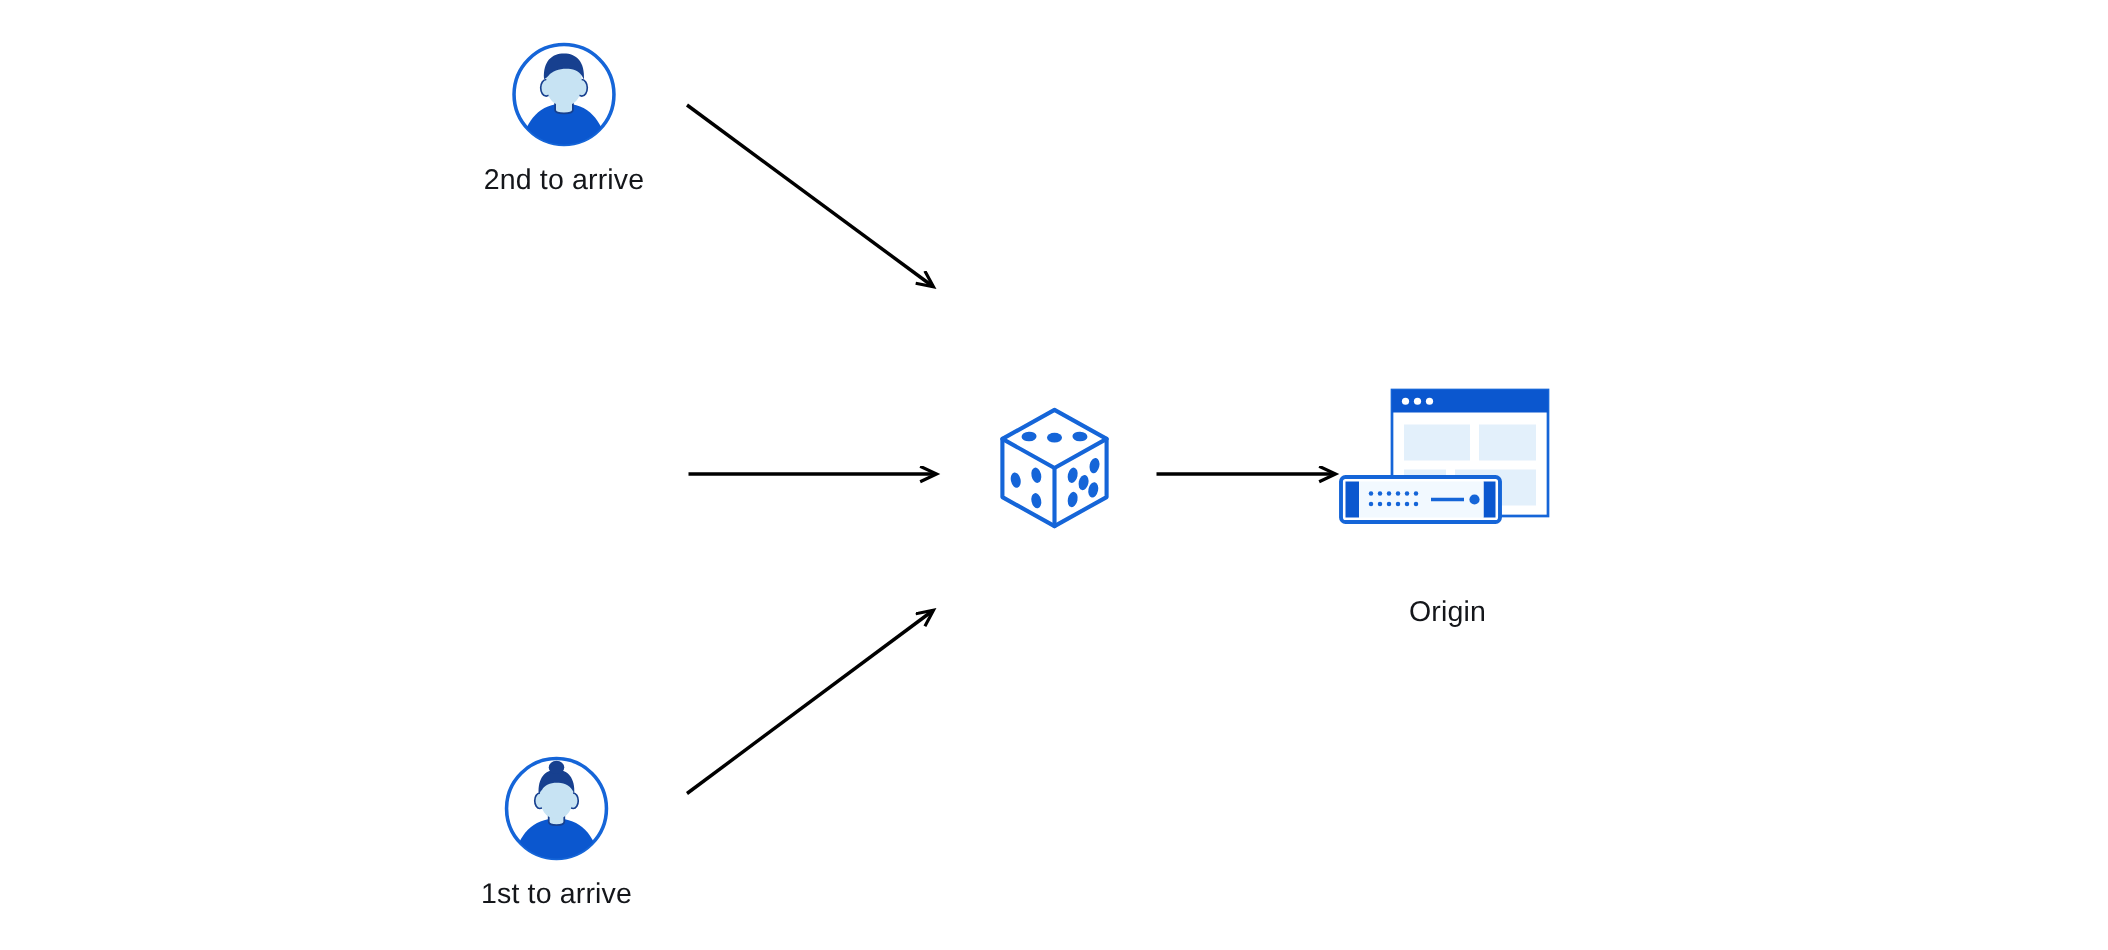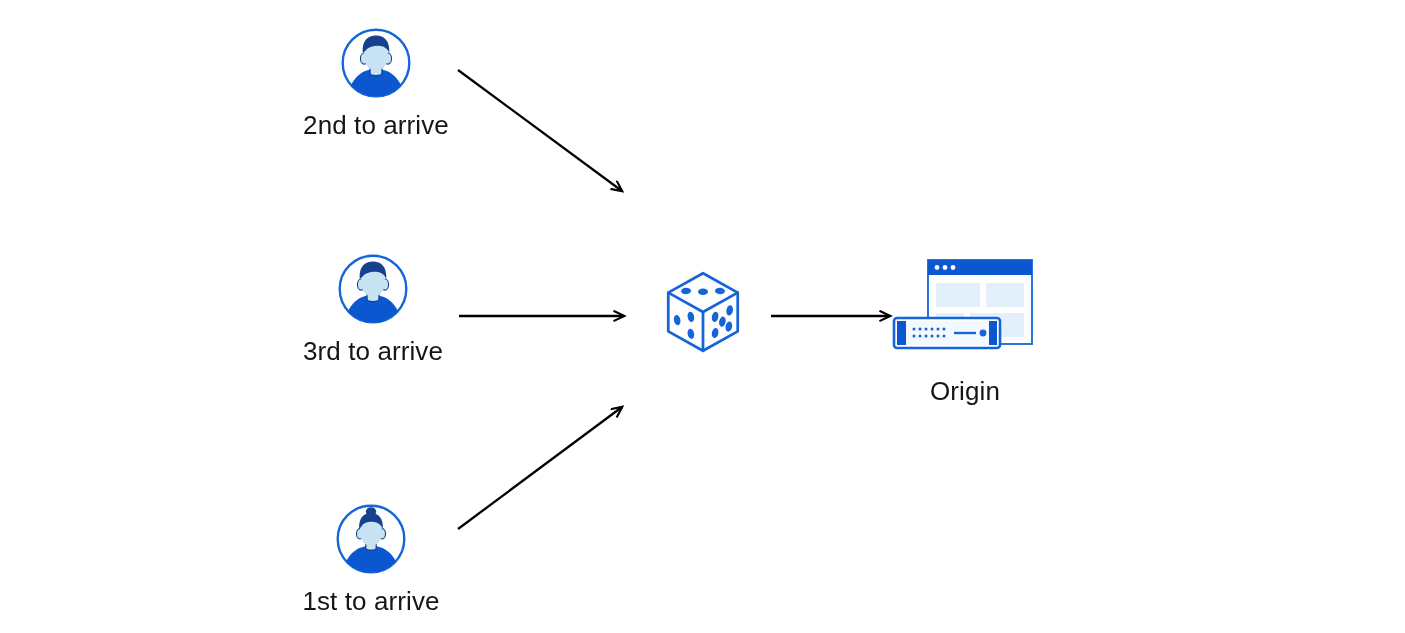--- a/index.html
+++ b/index.html
@@ -18,31 +18,31 @@
     overflow: hidden;
   }
   .node {
     position: absolute;
     display: flex;
     flex-direction: column;
     align-items: center;
   }
   .node-label {
     margin-top: 10px;
-    font-size: 26px;
+    font-size: 19px;
     color: #14161a;
     font-family: "Liberation Sans", sans-serif;
     white-space: nowrap;
     letter-spacing: 0.1px;
   }
   .avatar-node { width: 180px; }
   .avatar-icon { width: 74px; height: 74px; display: block; }
   .dice-node { width: 120px; }
   .dice-icon { width: 84px; height: 84px; display: block; }
-  .origin-node { width: 200px; }
+  .origin-node { width: 200px; gap: 22px; }
   .origin-icon { width: 150px; height: 108px; display: block; }
   .origin-label { margin-top: 12px; }
   .arrow-layer {
     position: absolute;
     left: 0; top: 0;
     width: 1405px;
     height: 633px;
     pointer-events: none;
   }
 </style>
@@ -80,39 +80,20 @@
         <path d="M42,49 L58,49 L58,64 C58,68 42,68 42,64 Z" fill="#c7e3f3" stroke="#17408f" stroke-width="1.6"></path>
         <ellipse cx="34" cy="44" rx="5" ry="7.5" fill="#c7e3f3" stroke="#17408f" stroke-width="1.5"></ellipse>
         <ellipse cx="66" cy="44" rx="5" ry="7.5" fill="#c7e3f3" stroke="#17408f" stroke-width="1.5"></ellipse>
         <path d="M34,38 C34,24 42,17 50,17 C58,17 66,24 66,38 C66,52 61,60 50,60 C39,60 34,52 34,38 Z" fill="#c7e3f3"></path>
         <path d="M32,36 C31,20 39,13 50,13 C61,13 69,20 68,37 C66,31 62,28 56,27 C48,26 40,28 36,33 C34,35 33,36 32,36 Z" fill="#17408f"></path>
       </g>
     </svg>
     <div class="node-label">2nd to arrive</div>
   </div>
 
-  <div class="node avatar-node" style="left:283px; top:252px;">
-    <svg class="avatar-icon" viewBox="0 0 100 100" xmlns="http://www.w3.org/2000/svg">
-      <defs>
-          <clipPath id="cp3">
-            <circle cx="50" cy="50" r="45"></circle>
-          </clipPath>
-        </defs>
-      <circle cx="50" cy="50" r="45" fill="#ffffff" stroke="#1565d8" stroke-width="3.2"></circle>
-      <g clip-path="url(#cp3)">
-        <path d="M50,58 C72,58 86,74 88,98 L12,98 C14,74 28,58 50,58 Z" fill="#0b57cf"></path>
-        <path d="M42,49 L58,49 L58,64 C58,68 42,68 42,64 Z" fill="#c7e3f3" stroke="#17408f" stroke-width="1.6"></path>
-        <ellipse cx="34" cy="44" rx="5" ry="7.5" fill="#c7e3f3" stroke="#17408f" stroke-width="1.5"></ellipse>
-        <ellipse cx="66" cy="44" rx="5" ry="7.5" fill="#c7e3f3" stroke="#17408f" stroke-width="1.5"></ellipse>
-        <path d="M34,38 C34,24 42,17 50,17 C58,17 66,24 66,38 C66,52 61,60 50,60 C39,60 34,52 34,38 Z" fill="#c7e3f3"></path>
-        <path d="M32,36 C31,20 39,13 50,13 C61,13 69,20 68,37 C66,31 62,28 56,27 C48,26 40,28 36,33 C34,35 33,36 32,36 Z" fill="#17408f"></path>
-      </g>
-    </svg>
-    <div class="node-label">3rd to arrive</div>
-  </div>
 
   <div class="node avatar-node" style="left:281px; top:502px;">
     <svg class="avatar-icon" viewBox="0 0 100 100" xmlns="http://www.w3.org/2000/svg">
       <defs>
           <clipPath id="cp1">
             <circle cx="50" cy="50" r="45"></circle>
           </clipPath>
         </defs>
       <circle cx="50" cy="50" r="45" fill="#ffffff" stroke="#1565d8" stroke-width="3.2"></circle>
       <g clip-path="url(#cp1)">

